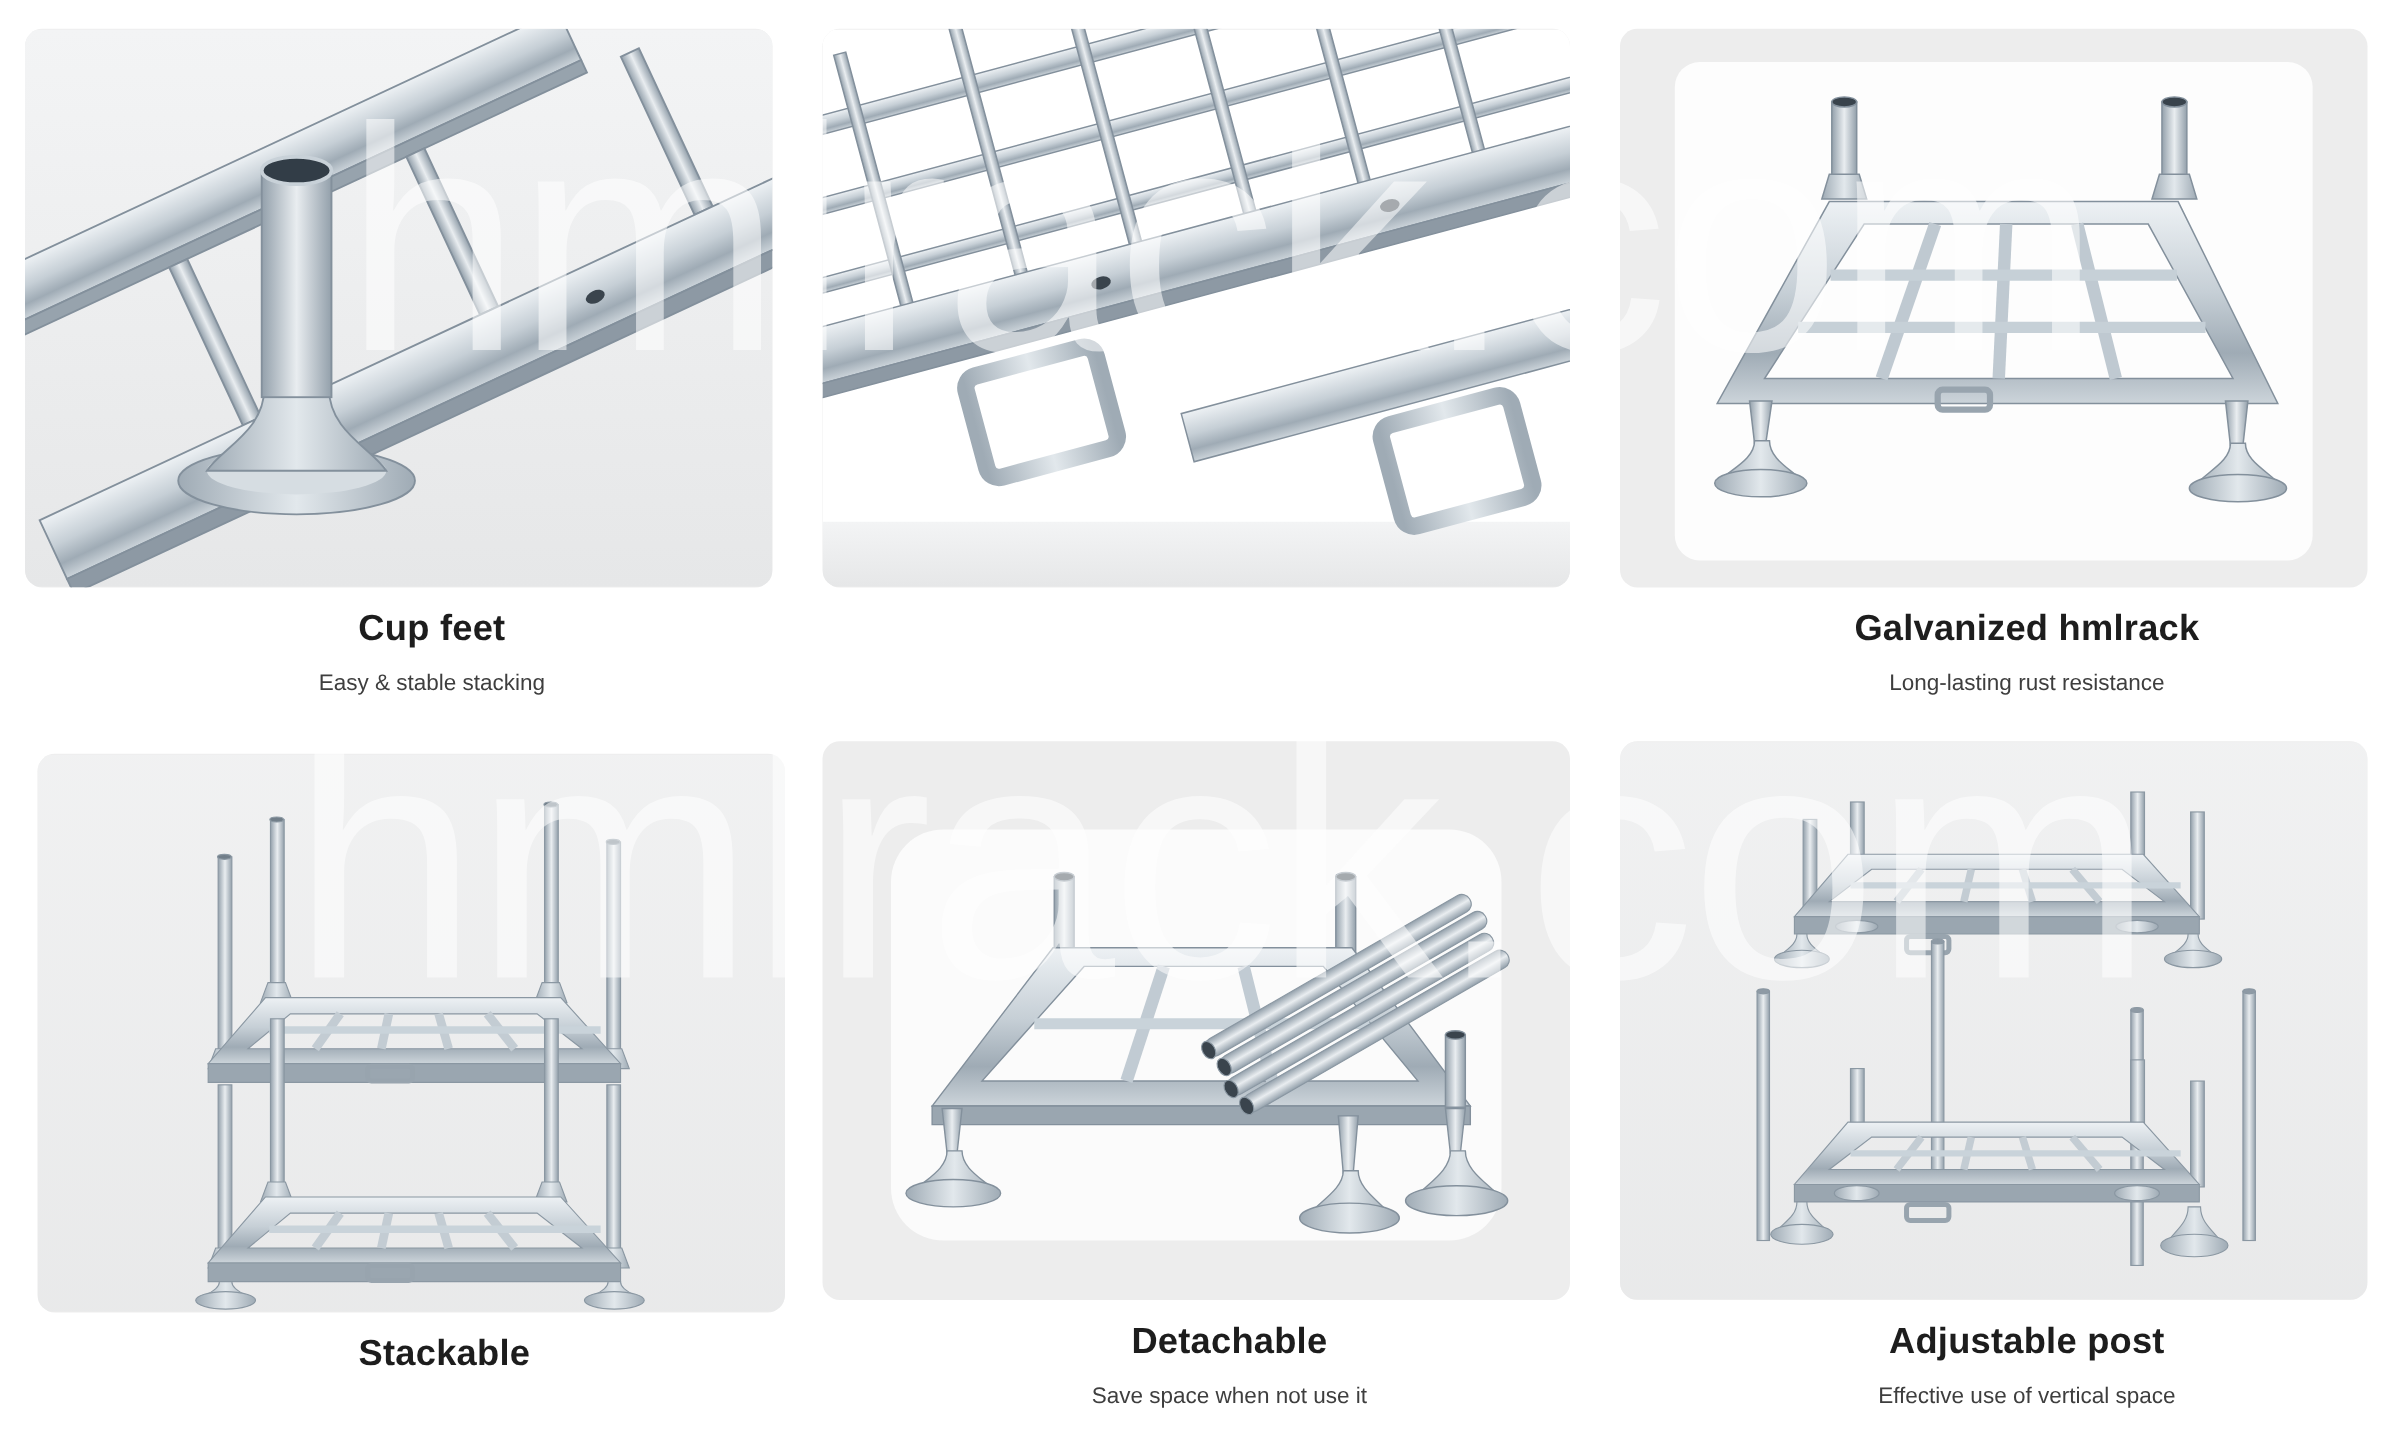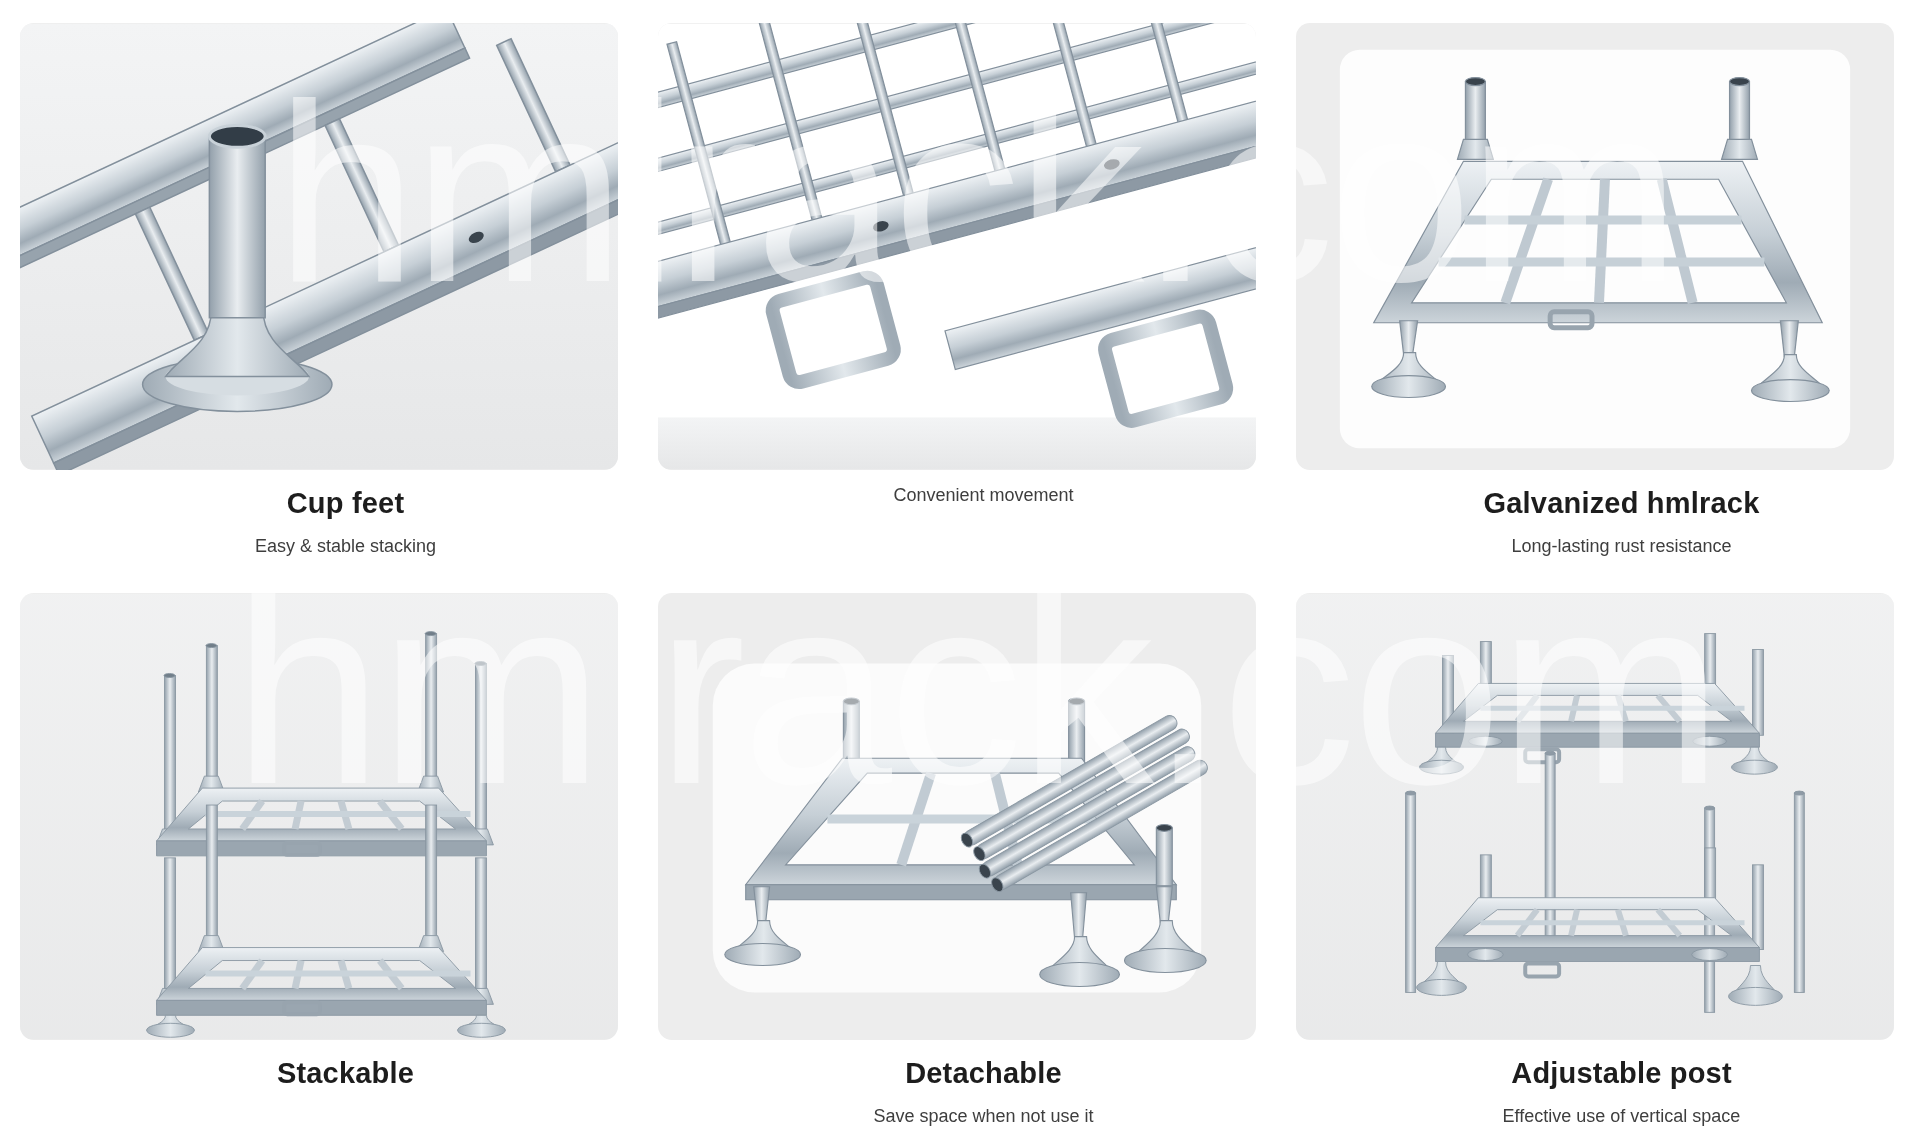--- a/index.html
+++ b/index.html
@@ -123,21 +123,20 @@
           <rect x="-40" y="202" width="700" height="11" fill="#8d99a4"></rect>
           <ellipse cx="215" cy="182" rx="8" ry="5" fill="#3a444d" stroke="none"></ellipse>
           <ellipse cx="455" cy="182" rx="8" ry="5" fill="#3a444d" stroke="none"></ellipse>
           <rect x="88" y="228" width="108" height="84" rx="10" fill="none" stroke="url(#mh)" stroke-width="14"></rect>
           <rect x="250" y="300" width="470" height="40" fill="url(#mv)"></rect>
           <rect x="400" y="352" width="108" height="84" rx="10" fill="none" stroke="url(#mh)" stroke-width="14"></rect>
         </g>
       </svg>
     </div>
     <figcaption class="caption">
-      <div class="subtitle">Convenient movement</div>
     </figcaption>
   </figure>
 
   <figure class="cell" style="margin:0">
     <div class="tile">
       <svg viewBox="0 0 600 447">
         <rect x="44" y="26" width="512" height="400" rx="20" fill="#fdfdfd"></rect>
         <g stroke="#83909c" stroke-width="1.2">
           <rect x="170" y="58" width="20" height="72" fill="url(#tb)"></rect>
           <ellipse cx="180" cy="58" rx="10" ry="4" fill="#39434c"></ellipse>
@@ -164,21 +163,21 @@
           <ellipse cx="496" cy="368" rx="39" ry="11" fill="url(#mh)"></ellipse>
         </g>
       </svg>
     </div>
     <figcaption class="caption">
       <div class="title">Galvanized hmlrack</div>
       <div class="subtitle">Long-lasting rust resistance</div>
     </figcaption>
   </figure>
 
-  <figure class="cell" style="margin:0">
+  <figure class="cell" style="margin:10px">
     <div class="tile">
       <svg viewBox="0 0 600 447">
         <rect width="600" height="447" fill="url(#pg)" opacity="0.6"></rect>
         <g stroke="#8a97a2" stroke-width="0.9">
 
           <rect x="187" y="52" width="11" height="145" fill="url(#tb)"></rect>
             <ellipse cx="192" cy="52" rx="5.5" ry="2" fill="#717e89"></ellipse>
           <rect x="407" y="40" width="11" height="157" fill="url(#tb)"></rect>
             <ellipse cx="412" cy="40" rx="5.5" ry="2" fill="#717e89"></ellipse>
           <rect x="145" y="82" width="11" height="168" fill="url(#tb)"></rect>

